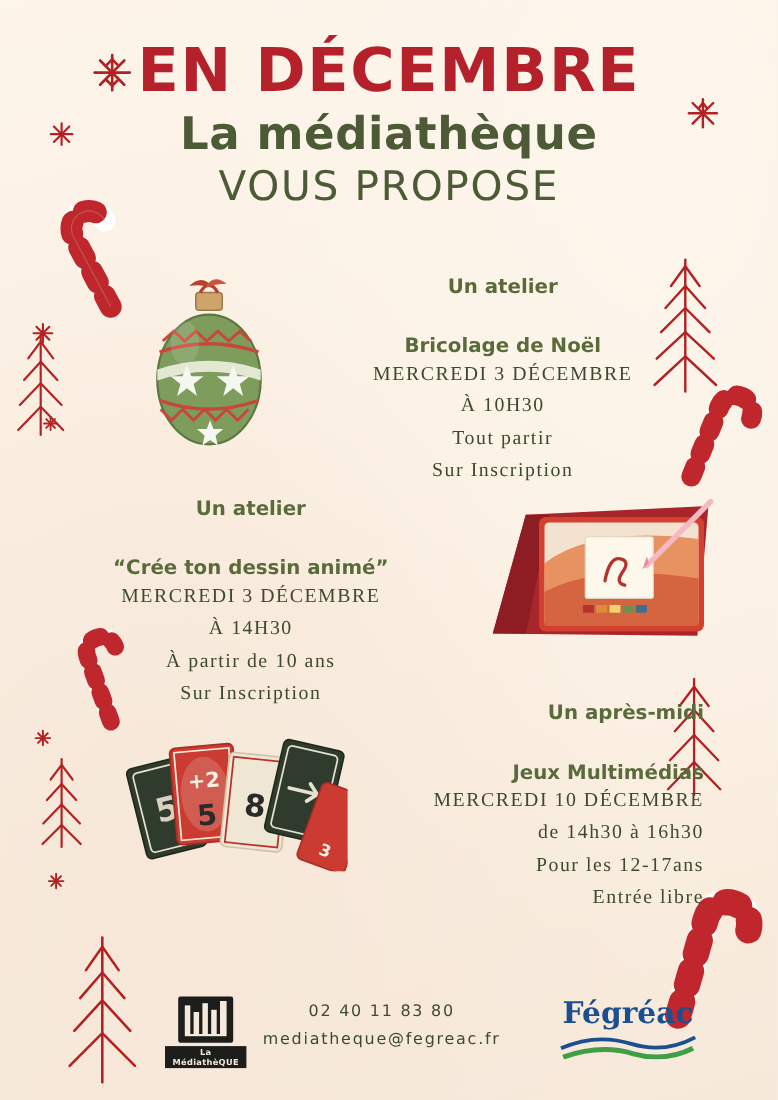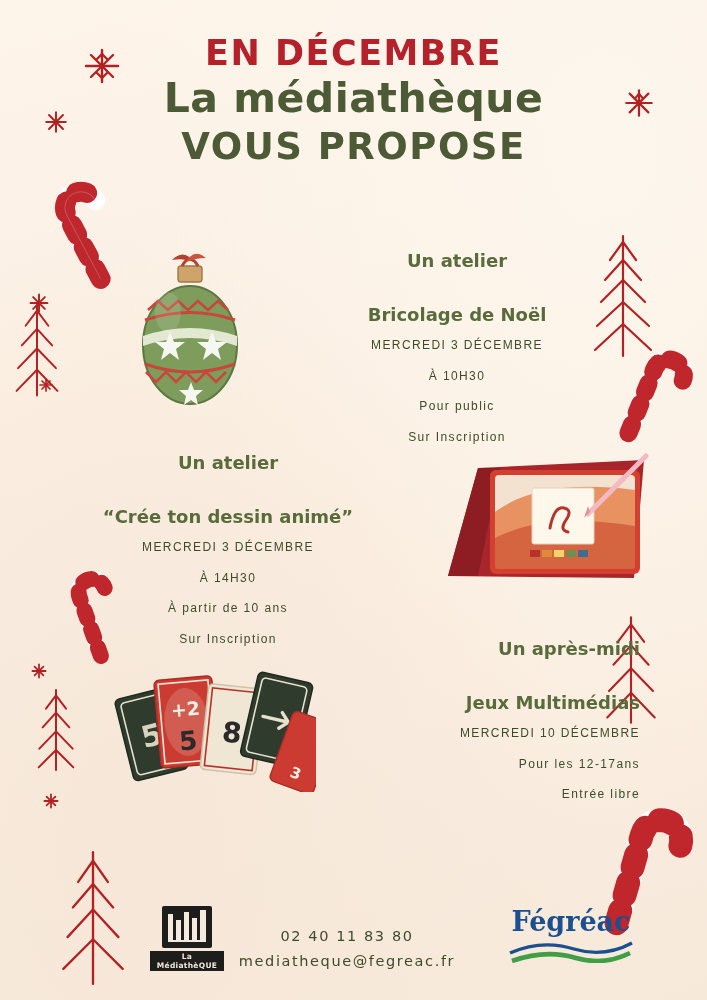--- a/index.html
+++ b/index.html
@@ -23,65 +23,64 @@
   
   .deco { position: absolute; pointer-events: none; }
 
   
   .header {
     position: absolute;
     top: 34px; left: 0; right: 0;
     text-align: center;
   }
   .h1 {
-    font-size: 35px;
+    font-size: 55px;
     letter-spacing: 1.5px;
     color: #b5212b;
     font-weight: bold;
     line-height: 1.12;
     text-transform: uppercase;
     font-family: "DejaVu Sans", sans-serif;
   }
   .h2 {
     font-size: 41px;
     letter-spacing: 0.5px;
     color: #4c5a35;
     font-weight: bold;
     line-height: 1.15;
     margin-top: 2px;
     font-family: "DejaVu Sans", sans-serif;
   }
   .h3 {
     font-size: 37px;
     letter-spacing: 1.5px;
     color: #4c5a35;
-    font-weight: bold;
+    font-weight: normal;
     line-height: 1.15;
     margin-top: 4px;
     text-transform: uppercase;
     font-family: "DejaVu Sans", sans-serif;
   }
 
   
   .event { position: absolute; }
   .ev-title {
     color: #5a6b3b;
     font-weight: bold;
     font-size: 18px;
     line-height: 1.2;
     font-family: "DejaVu Sans", sans-serif;
   }
   .ev-title .l2 { display: block; margin-top: 32px; }
   .ev-line {
     color: #3d4a2b;
-    font-size: 12px;
+    font-size: 18px;
     letter-spacing: 1.4px;
     line-height: 1.62;
-    font-family: Liberation Sans, sans-serif;
-    margin-top: 11px;
+    font-family: Liberation Serif, serif;
   }
 
   #event-bricolage { top: 250px; left: 292px; width: 330px; text-align: center; }
   #event-dessin    { top: 452px; left: 28px;  width: 400px; text-align: center; }
   #event-jeux      { top: 638px; left: 300px; width: 340px; text-align: right; }
 
   
   .bauble { position: absolute; top: 240px; left: 126px; width: 128px; height: 180px; }
   .tablet { position: absolute; top: 452px; left: 438px; width: 218px; height: 140px; }
   .cards  { position: absolute; top: 666px; left: 108px; width: 208px; height: 126px; }
@@ -106,21 +105,21 @@
     font-weight: bold;
     letter-spacing: 0.3px;
     color: #1d1d1b;
     background: #1d1d1b;
     color: #f4e9dc;
     padding: 1px 2px;
     display: inline-block;
     font-family: "DejaVu Sans", sans-serif;
   }
   .contact {
-    position: absolute; left: 232px; top: 24px; width: 230px;
+    position: absolute; left: 232px; top: 8px; width: 230px;
     text-align: center;
     color: #3d4a2b;
     font-size: 14.5px;
     letter-spacing: 1.6px;
     line-height: 1.75;
     font-family: "DejaVu Sans", sans-serif;
   }
   .logo-fegreac { position: absolute; right: 66px; top: 6px; width: 140px; text-align: center; }
   .fg-name {
     font-size: 27px; font-weight: bold; color: #1c4f8f; letter-spacing: 0px;
@@ -366,41 +365,42 @@
     </g>
   </svg>
 
   <div class="event" id="event-bricolage">
     <div class="ev-title">
       <span>Un atelier</span>
       <span class="l2">Bricolage de Noël</span>
     </div>
     <div class="ev-line">MERCREDI 3 DÉCEMBRE</div>
     <div class="ev-line">À 10H30</div>
-    <div class="ev-line">Pour public</div>
+    <div class="ev-line">Tout partir</div>
     <div class="ev-line">Sur Inscription</div>
   </div>
 
   <div class="event" id="event-dessin">
     <div class="ev-title">
       <span>Un atelier</span>
       <span class="l2">“Crée ton dessin animé”</span>
     </div>
     <div class="ev-line">MERCREDI 3 DÉCEMBRE</div>
     <div class="ev-line">À 14H30</div>
     <div class="ev-line">À partir de 10 ans</div>
     <div class="ev-line">Sur Inscription</div>
   </div>
 
   <div class="event" id="event-jeux">
     <div class="ev-title">
       <span>Un après-midi</span>
       <span class="l2">Jeux Multimédias</span>
     </div>
     <div class="ev-line">MERCREDI 10 DÉCEMBRE</div>
+    <div class="ev-line">de 14h30 à 16h30</div>
     <div class="ev-line">Pour les 12-17ans</div>
     <div class="ev-line">Entrée libre</div>
   </div>
 
   <div class="footer">
 
     <div class="logo-med">
       <div class="logo-med-box">
         <span class="bar" style="left:6px; top:8px; width:5px; height:26px;"></span>
         <span class="bar" style="left:14px; top:14px; width:5px; height:20px;"></span>

